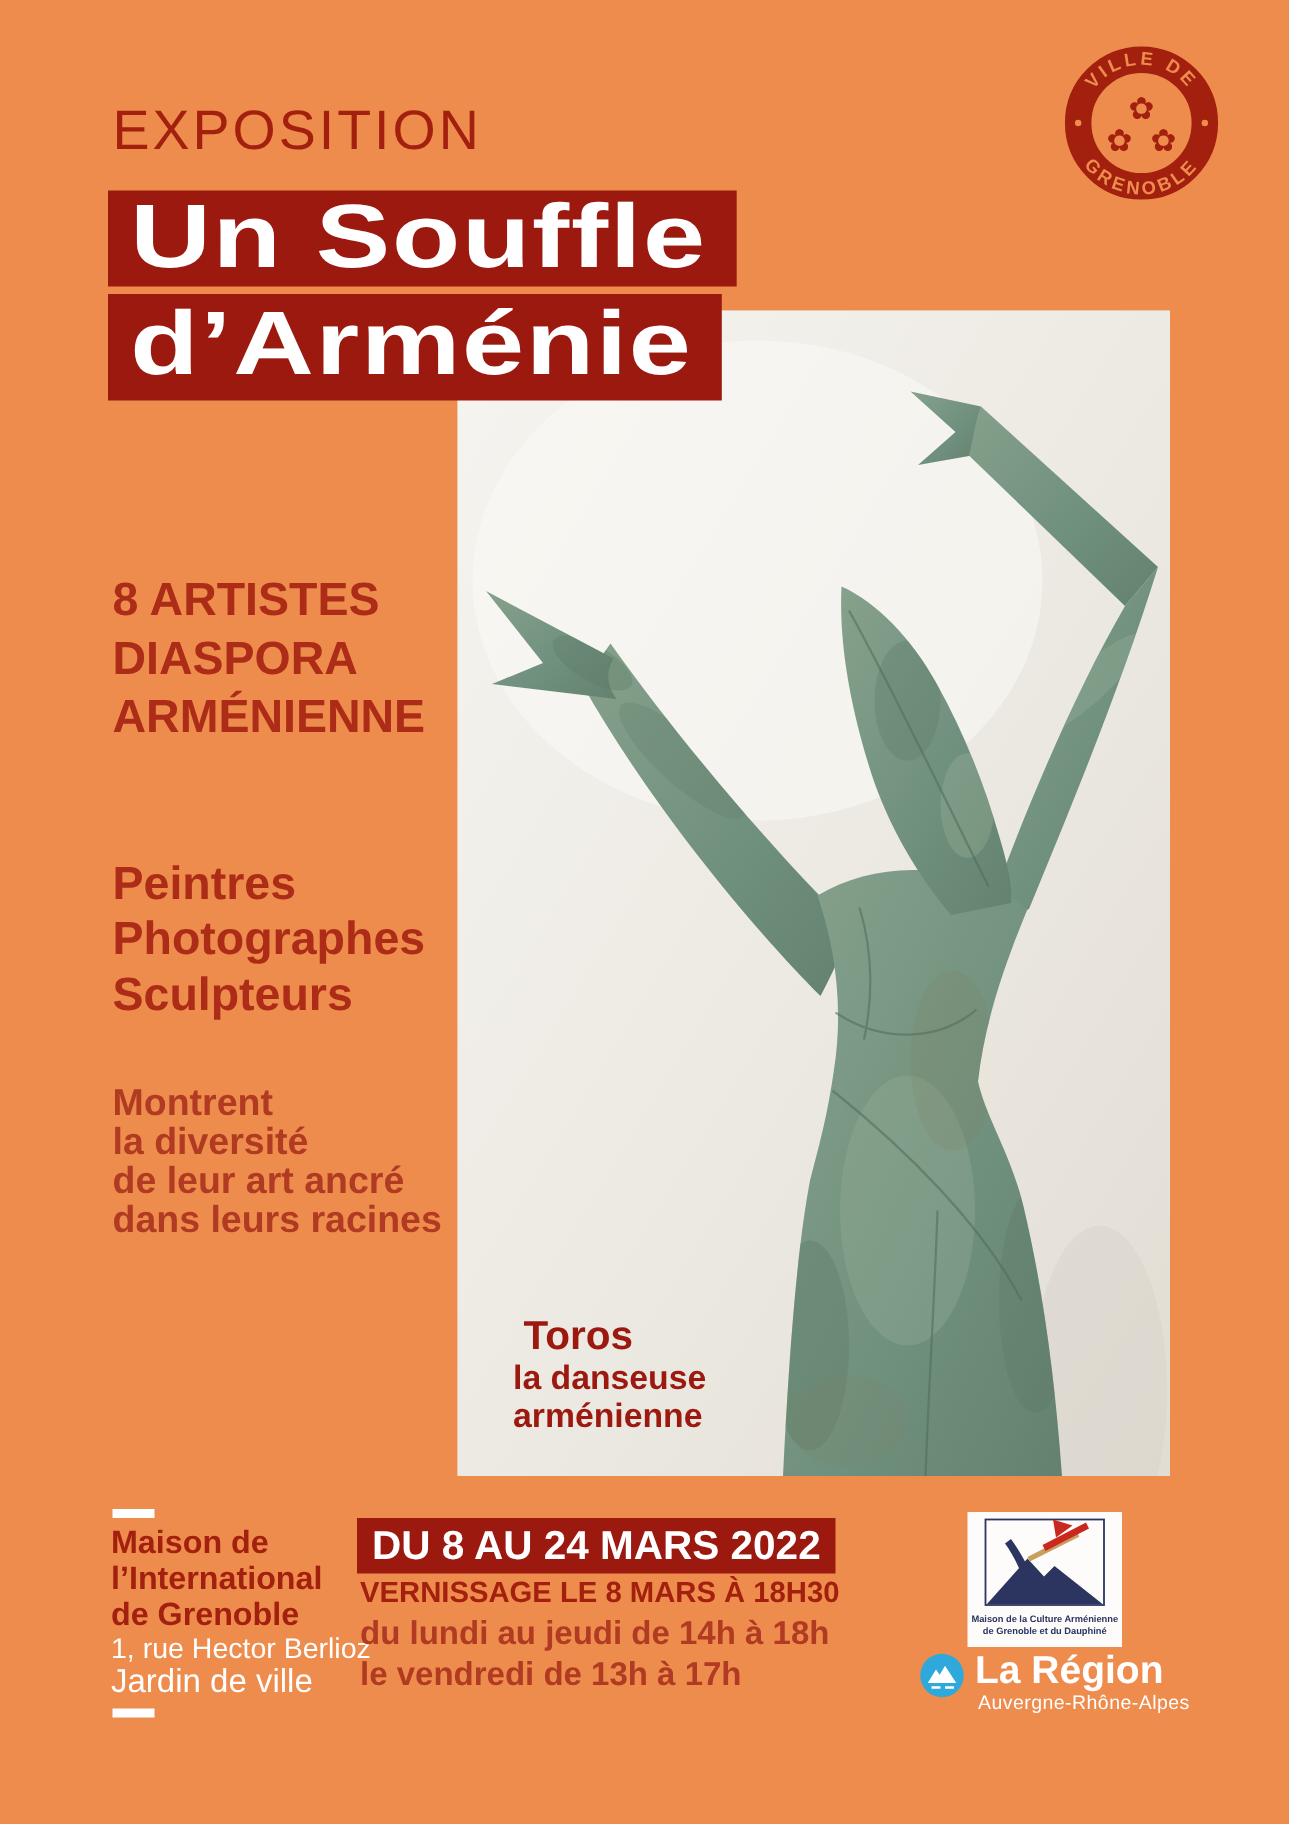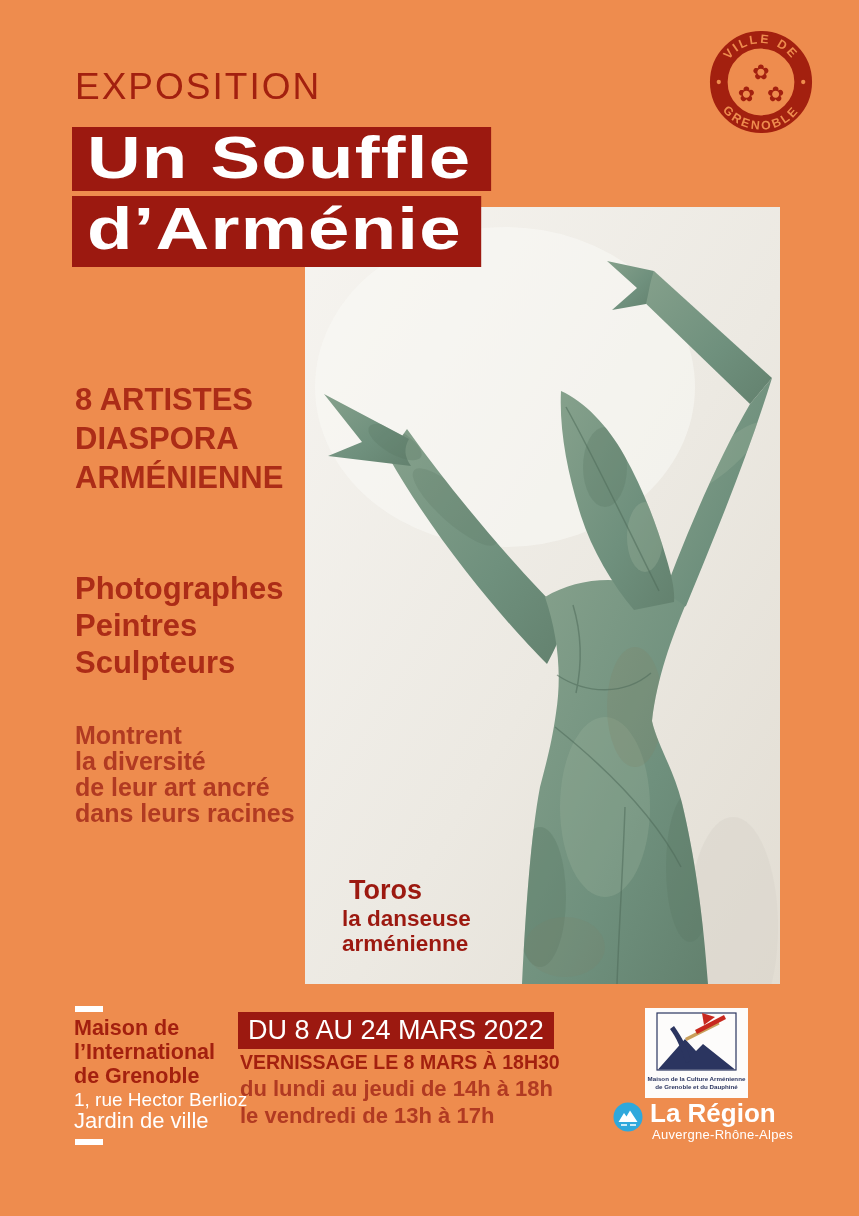--- a/index.html
+++ b/index.html
@@ -39,21 +39,21 @@
 
   
   .dash{width:28px;height:6px;background:#fff;}
   .dash1{left:75px;top:1006px;}
   .dash2{left:75px;top:1139px;}
   .venue-name{left:74px;top:1016px;font-size:21.5px;line-height:24px;font-weight:700;color:var(--red-text,#A3200F);}
   .venue-address{left:74px;top:1089px;font-size:19px;color:#fff;font-weight:400;}
   .venue-location{left:74px;top:1108px;font-size:22px;color:#fff;font-weight:400;}
 
   
-  .date-bar{left:238px;top:1012px;height:37px;line-height:37px;padding:0 10px;background:var(--dark-red,#9C1910);color:#fff;font-weight:400;font-size:27px;z-index:2;}
+  .date-bar{left:238px;top:1012px;height:37px;line-height:37px;padding:0 10px;background:var(--dark-red,#9C1910);color:#fff;font-weight:700;font-size:27px;z-index:2;}
   .vernissage{left:240px;top:1051px;font-size:19.5px;font-weight:700;color:var(--red-text,#A3200F);}
   .hours1{left:240px;top:1076px;font-size:22px;font-weight:700;color:var(--red-light,#B13A22);text-align:center;}
   .hours2{left:240px;top:1103px;font-size:22px;font-weight:700;color:var(--red-light,#B13A22);}
 
   
   .mca-box{left:645px;top:1008px;width:103px;height:90px;background:#FDFCFB;}
   .mca-text{font-size:6.2px;font-weight:700;fill:#2B3560;font-family:"Liberation Sans",sans-serif;}
   .region-icon{left:613px;top:1102px;width:30px;height:30px;}
   .region-name{left:650px;top:1098px;font-size:26px;font-weight:700;color:#fff;}
   .region-sub{left:652px;top:1127px;font-size:13px;font-weight:400;color:#fff;letter-spacing:.3px;text-align:center;}
@@ -150,22 +150,22 @@
     <text x="40" y="74" text-anchor="middle" class="seal-flower">✿</text>
     <text x="70" y="74" text-anchor="middle" class="seal-flower">✿</text>
   </svg>
 
   <div class="abs artists">
     <div>8 ARTISTES</div>
     <div>DIASPORA</div>
     <div>ARMÉNIENNE</div>
   </div>
   <div class="abs disciplines">
+    <div>Peintres</div>
     <div>Photographes</div>
-    <div>Peintres</div>
     <div>Sculpteurs</div>
   </div>
   <div class="abs statement">
     <div>Montrent</div>
     <div>la diversité</div>
     <div>de leur art ancré</div>
     <div>dans leurs racines</div>
   </div>
 
   <div class="abs dash dash1"></div>

